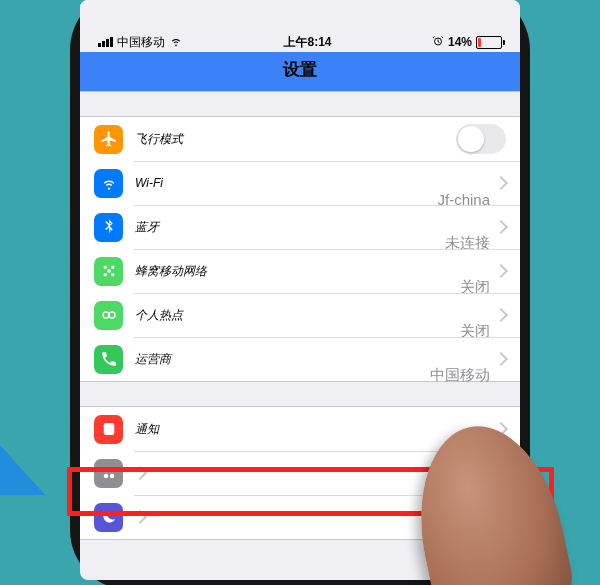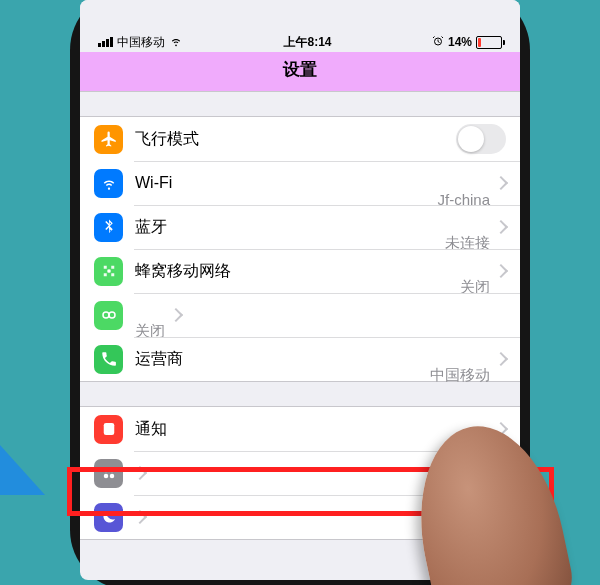--- a/index.html
+++ b/index.html
@@ -66,21 +66,21 @@
     position: absolute; left: 1px; top: 1px; bottom: 1px;
     width: 14%; background: #ff3b30; border-radius: 1px;
   }
   .alarm-ic { font-size: 12px; }
   .title-bar {
     text-align: center;
     font-size: 17px;
     font-weight: 600;
     padding: 6px 0 10px;
     border-bottom: 1px solid #c8c7cc;
-    background: #f0abfc;
+    background: #3b82f6;
   }
   .group-gap { height: 24px; background: #efeff4; }
   .cell {
     background: #fff;
     display: flex;
     align-items: center;
     height: 44px;
     padding: 0 14px;
     position: relative;
   }
@@ -97,21 +97,21 @@
   }
   .icon {
     width: 29px; height: 29px;
     border-radius: 7px;
     display: flex; align-items: center; justify-content: center;
     flex: 0 0 29px;
     margin-right: 12px;
     color: #fff;
   }
   .icon svg { width: 18px; height: 18px; }
-  .label { flex: 1; font-size: 16px; color: #000; }
+  .label { flex: 1; font-size: 12px; color: #000; font-style: italic; }
   .detail { font-size: 15px; color: #8e8e93; margin-right: 6px; margin-top: 33px; }
   .chevron {
     width: 8px; height: 8px;
     border-right: 2px solid #c7c7cc;
     border-top: 2px solid #c7c7cc;
     transform: rotate(45deg);
   }
   .switch {
     width: 50px; height: 30px;
     background: #e9e9eb;
@@ -249,20 +249,21 @@
         <div class="chevron"></div>
       </div>
 
       <div class="cell">
         <div class="icon bg-green">
           <svg viewBox="0 0 24 24" fill="none" stroke="#fff" stroke-width="2">
               <circle cx="8" cy="12" r="4"></circle>
               <circle cx="16" cy="12" r="4"></circle>
             </svg>
         </div>
+        <div class="label">个人热点</div>
         <div class="detail">关闭</div>
         <div class="chevron"></div>
       </div>
 
       <div class="cell">
         <div class="icon bg-green2">
           <svg viewBox="0 0 24 24" fill="#fff">
               <path d="M6.6 10.8c1.4 2.8 3.8 5.2 6.6 6.6l2.2-2.2c.3-.3.7-.4 1.1-.3 1.2.4 2.4.6 3.7.6.6 0 1 .4 1 1V20c0 .6-.4 1-1 1C10.6 21 3 13.4 3 4c0-.6.4-1 1-1h3.5c.6 0 1 .4 1 1 0 1.3.2 2.5.6 3.7.1.4 0 .8-.3 1.1L6.6 10.8z"></path>
             </svg>
         </div>

